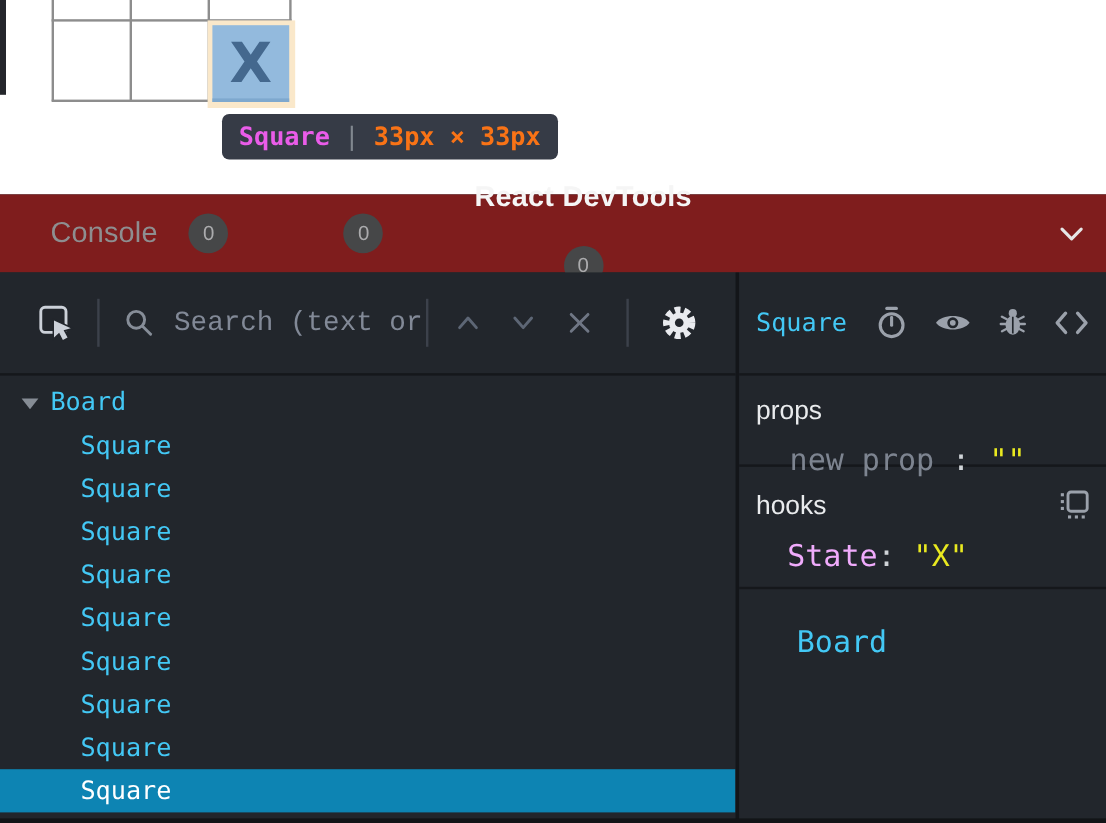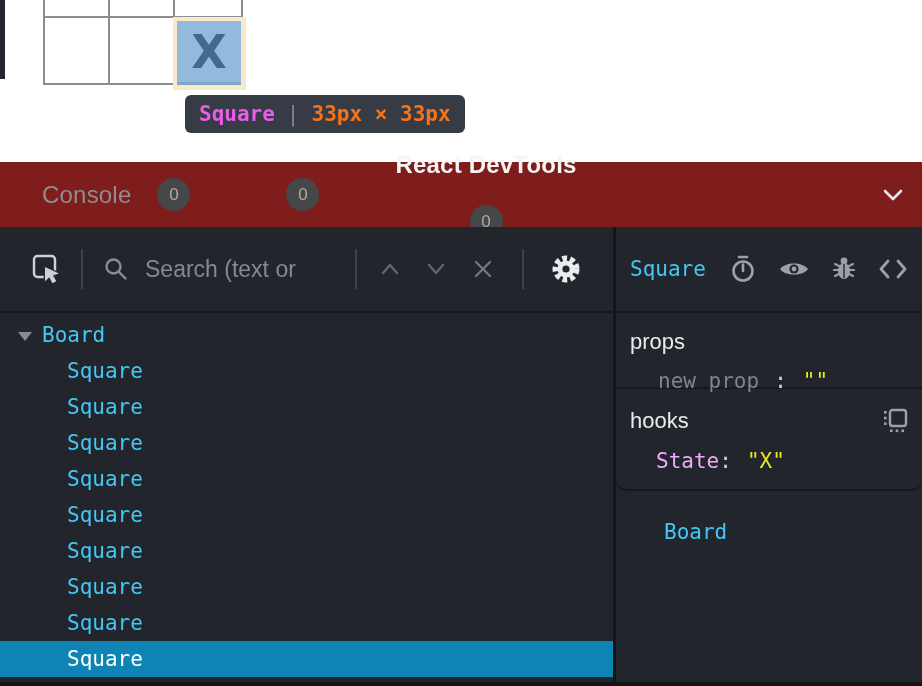--- a/index.html
+++ b/index.html
@@ -39,45 +39,45 @@
   .main { position:absolute; top:227px; left:0; width:922px; height:459px; display:flex; }
   .left-panel { width:613px; display:flex; flex-direction:column; background:#22262c; }
   .v-divider { width:3px; background:#131519; }
   .right-panel { flex:1; background:#22262c; display:flex; flex-direction:column; }
 
   .toolbar { height:86px; min-height:86px; border-bottom:2px solid #15171b; display:flex; align-items:center; }
   .tb-sep { width:2px; height:40px; background:#3c414b; }
   .icon-btn { display:flex; align-items:center; justify-content:center; }
 
   .search-input { background:transparent; border:none; outline:none; width:208px; margin-left:16px;
-                  font-family:Liberation Sans, sans-serif; font-size:23px; color:#c8cdd5; }
+                  font-family:Liberation Mono, monospace; font-size:23px; color:#c8cdd5; }
   .search-input::placeholder { color:#828997; }
 
   
   .tree { flex:1; padding-top:4px; overflow:hidden; }
   .tree-row { height:36px; display:flex; align-items:center; font-family:"DejaVu Sans Mono", monospace;
               font-size:21px; color:#43c8f5; cursor:default; }
   .tree-row.root { padding-left:18px; gap:10px; }
   .tree-row.child { padding-left:67px; }
   .tree-row.selected { background:#0d84b3; color:#ffffff; }
   .tri { width:0; height:0; border-left:7px solid transparent; border-right:7px solid transparent;
          border-top:9px solid #868c95; margin-top:2px; }
 
   
   .rp-toolbar { padding:0 14px; }
   .rp-component { font-family:"DejaVu Sans Mono", monospace; font-size:21px; color:#43c8f5; }
   .rp-icons { margin-left:auto; display:flex; align-items:center; gap:21px; }
 
   .section { border-bottom:2px solid #15171b; padding:16px 14px 0 14px; }
   .sec-props { height:76px; }
-  .sec-hooks { height:102px; padding-top:19px;border-radius:11px; }
+  .sec-hooks { height:102px; padding-top:19px; }
   .sec-rendered { flex:1; border-bottom:none; }
   .sec-head { display:flex; align-items:center; font-size:22px; color:#e9ebed; }
   .sec-head .spacer { flex:1; }
-  .kv { font-family:"DejaVu Sans Mono", monospace; font-size:21px; display:flex; align-items:center; }
+  .kv { font-family:"DejaVu Sans Mono", monospace; font-size:25px; display:flex; align-items:center; }
   .props-row { margin-top:14px; padding-left:28px; }
   .k-name { color:#7d8490; }
   .k-colon { color:#d0d4d8; }
   .k-val { color:#e9e920; }
   .props-row .k-colon { margin-left:15px; }
   .props-row .k-val { margin-left:16px; }
   .hooks-row { margin-top:15px; padding-left:26px; }
   .h-name { color:#f0abfc; }
   .hooks-row .k-val { margin-left:15px; }
   .rendered-row { margin-top:13px; padding-left:34px; color:#43c8f5; }

